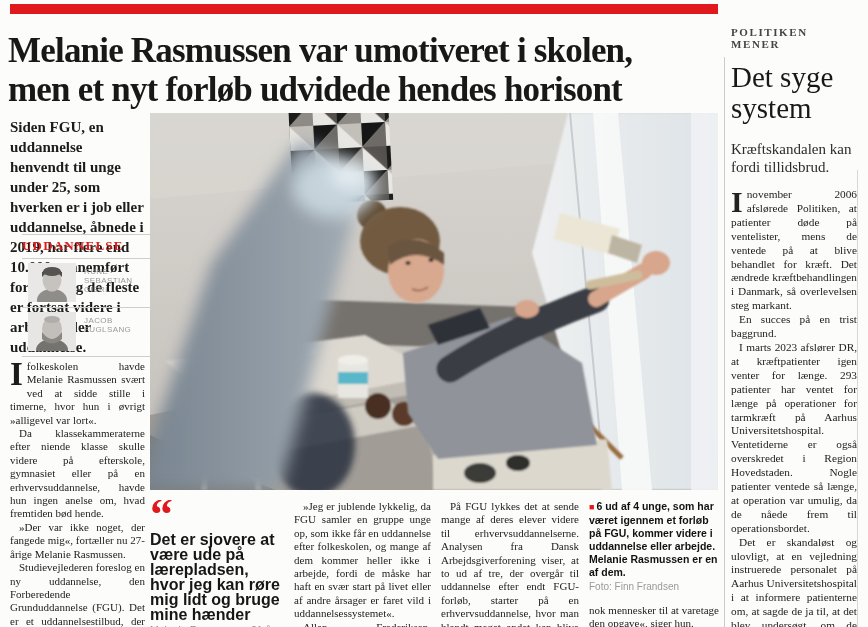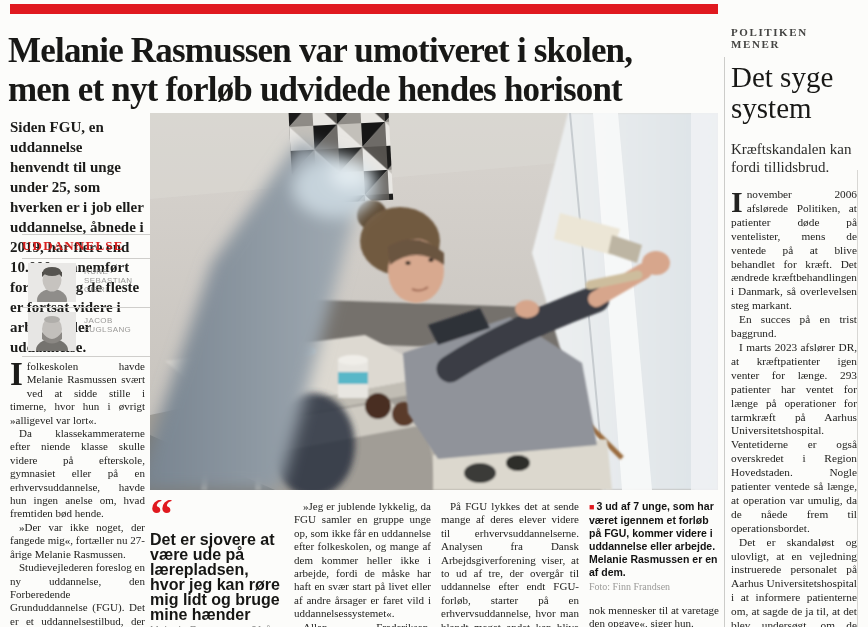--- a/index.html
+++ b/index.html
@@ -30,21 +30,21 @@
   .col4{left:441px;width:138px;}
   .col5{left:589px;width:130px;}
   .pq-icon{font-size:46px;line-height:30px;color:#e0191f;font-weight:700;height:28px;
         font-family:"Liberation Serif",serif;}
   .pq-text{font-family:"Liberation Sans",sans-serif;font-weight:700;font-size:16px;
         line-height:15px;color:#161614;margin-top:4px;}
   .pq-attr{font-family:"Liberation Sans",sans-serif;font-size:10.5px;color:#8f8f8d;margin:2px 0 8px 0;}
   .caption{font-family:"Liberation Sans",sans-serif;font-weight:700;font-size:10.5px;
         line-height:13px;color:#111;}
   .cap-bullet{color:#e0191f;font-size:9px;margin-right:2px;}
-  .credit{font-family:Liberation Serif, serif;font-weight:400;font-size:10px;
+  .credit{font-family:Liberation Sans, sans-serif;font-weight:400;font-size:10px;
         color:#9b9a98;margin:2px 0 12px 0;}
   .vrule{position:absolute;width:1px;background:#ccccc9;}
   .sidebar{position:absolute;left:731px;top:26px;width:126px;}
   .kicker{font-size:11px;font-weight:700;letter-spacing:1.6px;color:#454543;}
   .sb-title{font-size:29px;line-height:31px;font-weight:400;color:#181816;margin-top:12px;}
   .sb-sub{font-size:15px;line-height:18px;color:#2b2b29;margin-top:16px;}
   .sb-body{font-size:11.3px;line-height:13.9px;text-align:justify;color:#222220;margin-top:12px;}
   .sb-body p{margin:0;}
   .sb-body p.ind{text-indent:8px;}
   .sb-drop{float:left;font-size:30px;line-height:25px;font-weight:700;padding:1px 4px 0 0;}
@@ -219,21 +219,21 @@
     <p class="ind">»Jeg er jublende lykkelig, da FGU samler en gruppe unge op, som ikke får en uddannelse efter folkeskolen, og mange af dem kommer heller ikke i arbejde, fordi de måske har haft en svær start på livet eller af andre årsager er faret vild i uddannelsessystemet«.</p>
     <p class="ind">Allan Frederiksen, skoleleder på FGU i Aarhus, vurderer, at skolerne lykkes godt med at motivere de unge, fordi skolerne udfordrer, hjælper og inspirerer den enkelte til at finde ud af,</p>
   </div>
 
   <div class="bcol bodycol col4">
     <p class="ind">På FGU lykkes det at sende mange af deres elever videre til erhvervsuddannelserne. Analysen fra Dansk Arbejdsgiverforening viser, at to ud af tre, der overgår til uddannelse efter endt FGU-forløb, starter på en erhvervsuddannelse, hvor man blandt meget andet kan blive uddannet til murer, mejerist og frisør.</p>
 
   </div>
 
   <div class="bcol col5">
-    <div class="caption"><span class="cap-bullet">■</span><span>3 ud af 7 unge, som har været igennem et forløb på FGU, kommer videre i uddannelse eller arbejde. Melanie Rasmussen er en af dem.</span></div>
+    <div class="caption"><span class="cap-bullet">■</span><span>6 ud af 4 unge, som har været igennem et forløb på FGU, kommer videre i uddannelse eller arbejde. Melanie Rasmussen er en af dem.</span></div>
     <div class="credit">Foto: Finn Frandsen</div>
     <div class="bodycol">
       <p>nok mennesker til at varetage den opgave«, siger hun.</p>
 
     </div>
   </div>
 
   <div class="vrule" style="left:724px;top:57px;height:570px;"></div>
   <div class="vrule" style="left:857px;top:170px;height:457px;background:#d8d7d4;"></div>
 

